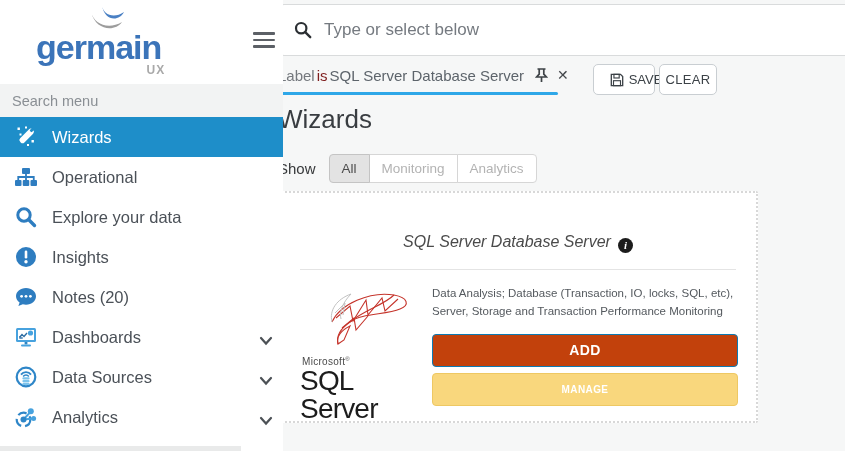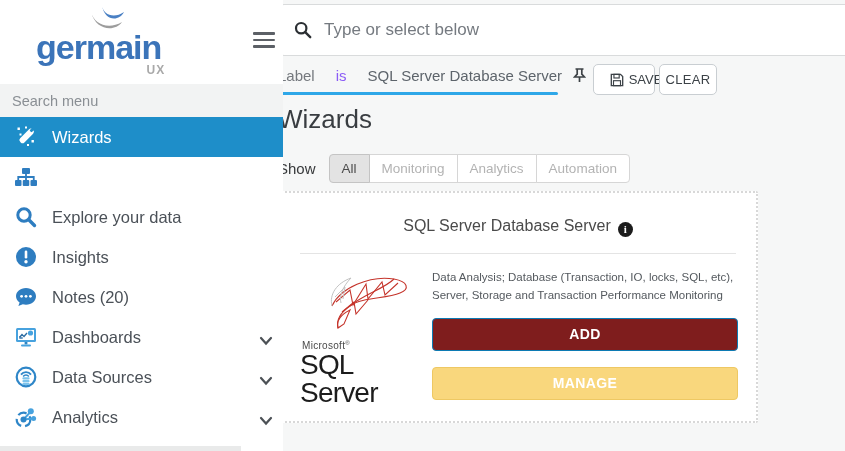--- a/index.html
+++ b/index.html
@@ -35,21 +35,21 @@
   .main { position:absolute; left:262px; top:0; right:0; height:391px; background:#f6f7f7; }
   .search-box { position:absolute; left:16px; top:4px; right:-10px; height:52px; background:#fff;
     border:1px solid #d9dbdc; border-radius:6px; display:flex; align-items:center; padding-left:15px; }
   .search-box input { border:0; outline:none; flex:1; margin-left:12px; font-size:17px; color:#444; font-family:inherit; background:transparent; }
   .search-box input::placeholder { color:#757a80; opacity:1; }
 
   .filter-row { position:absolute; left:16px; top:64px; right:0; height:34px; }
   .chip { display:inline-block; }
   .chip-line { display:flex; align-items:center; height:22px; }
   .chip-field { font-size:15px; color:#75797e; }
-  .chip-op { font-size:15px; color:#8b5cf6; margin:0 21px; }
+  .chip-op { font-size:15px; color:#7f1d1d; margin:0 2px; }
   .chip-value { font-size:15px; color:#5d646b; }
   .chip-pin { margin-left:11px; cursor:pointer; display:flex; }
   .chip-close { margin-left:9px; cursor:pointer; color:#44484c; font-size:14px; font-weight:bold; line-height:1; }
   .chip-underline { margin-top:6px; height:3px; width:280px; background:#2ea7e8; border-radius:2px; }
   .btn { background:#fff; border:1px solid #c9ced2; border-radius:5px; color:#3c4247; font-size:13px;
     display:inline-flex; align-items:center; justify-content:center; cursor:pointer; font-family:inherit; }
   .btn-save { position:absolute; left:315px; top:0; width:62px; height:31px; gap:5px;padding-left:24px; }
   .btn-clear { position:absolute; left:381px; top:0; width:58px; height:31px; letter-spacing:0.3px; }
 
   .page-title { position:absolute; left:16px; top:104px; font-size:26px; font-weight:400; color:#393d41; }
@@ -58,37 +58,37 @@
   .show-label { font-size:15px; color:#37393b; margin-right:13px; }
   .tab-group { display:flex; }
   .tab { border:1px solid #d6d6d6; background:#fff; color:#b3b3b3; font-size:13.5px; padding:6px 12px;
     margin-left:-1px; cursor:pointer; font-family:inherit; }
   .tab:first-child { border-radius:4px 0 0 4px; margin-left:0; }
   .tab:last-child { border-radius:0 4px 4px 0; }
   .tab.selected { background:#e3e3e3; color:#4c4c4c; border-color:#c4c4c4; position:relative; z-index:1; }
 
   .card { position:absolute; left:16px; top:191px; width:480px; height:232px; background:#fff;
     border:2px dotted #d8d8d8; border-radius:2px; padding:18px 18px 14px; }
-  .card-title-row { text-align:center; margin-top:6px; }
+  .card-title-row { text-align:center; margin-top:22px;font-style:italic; }
   .card-title { font-size:16px; color:#4a4a4a; }
   .info-icon { display:inline-block; vertical-align:-2px; width:15px; height:15px; background:#1c1c1c; color:#fff;
     border-radius:50%; font-size:11px; font-weight:bold; line-height:15px; text-align:center; margin-left:7px;
     font-family:"Liberation Serif","DejaVu Serif",serif; cursor:pointer; }
   .card-divider { border-top:1px solid #e4e4e4; margin:16px 2px 10px; }
   .card-body { display:flex; gap:12px; }
   .logo-col { width:122px; flex:0 0 122px; position:relative; padding-top:2px; }
   .ms-small { font-size:10px; color:#4a4a4a; letter-spacing:0.3px; margin-left:4px; }
   .ms-small sup { font-size:6px; }
   .sql-large { font-size:28px; color:#1c1c1c; letter-spacing:-0.8px; margin-left:2px; line-height:1; }
   .right-col { flex:1; min-width:0; padding-top:4px; }
   .desc { font-size:11.5px; color:#54595e; line-height:1.6; white-space:nowrap; }
-  .btn-add { display:block; width:100%; height:33px; margin-top:13px; background:#7f1d1d; border:1px solid #0c7ab3;
+  .btn-add { display:block; width:100%; height:33px; margin-top:13px; background:#c2410c; border:1px solid #0c7ab3;
     border-radius:4px; color:#fff; font-weight:bold; font-size:14px; letter-spacing:0.4px; cursor:pointer; font-family:inherit; }
-  .btn-manage { display:block; width:100%; height:33px; margin-top:16px; background:#f9d77d; border:1px solid #eec863;
-    border-radius:4px; color:#fff; font-weight:bold; font-size:14px; letter-spacing:0.4px; cursor:pointer; font-family:inherit; }
+  .btn-manage { display:block; width:100%; height:33px; margin-top:6px; background:#f9d77d; border:1px solid #eec863;
+    border-radius:4px; color:#fff; font-weight:bold; font-size:10px; letter-spacing:0.4px; cursor:pointer; font-family:inherit; }
 </style>
 </head>
 <body>
 
 <div class="app">
 
   <div class="sidebar">
     <div class="logo-row">
       <div class="brand">
         <span class="brand-swoosh">
@@ -131,20 +131,21 @@
           <svg width="24" height="24" viewBox="0 0 24 24">
             <g fill="#2e7dc0">
               <rect x="8" y="3" width="8" height="6" rx="1"></rect>
               <rect x="1" y="15" width="6.5" height="6" rx="1"></rect>
               <rect x="8.75" y="15" width="6.5" height="6" rx="1"></rect>
               <rect x="16.5" y="15" width="6.5" height="6" rx="1"></rect>
             </g>
             <path d="M12 9 v3 M4.25 15 v-3 h15.5 v3 M12 12 v3" stroke="#2e7dc0" stroke-width="1.8" fill="none"></path>
           </svg>
         </span>
+        <span class="mi-label">Operational</span>
       </div>
 
       <div class="menu-item">
         <span class="mi-icon">
           <svg width="24" height="24" viewBox="0 0 24 24">
             <circle cx="10" cy="10" r="6.2" fill="none" stroke="#2e7dc0" stroke-width="3"></circle>
             <line x1="14.8" y1="14.8" x2="20.5" y2="20.5" stroke="#2e7dc0" stroke-width="3.4" stroke-linecap="round"></line>
           </svg>
         </span>
         <span class="mi-label">Explore your data</span>
@@ -283,21 +284,20 @@
     </div>
 
     <div class="page-title">Wizards</div>
 
     <div class="show-row">
       <span class="show-label">Show</span>
       <div class="tab-group">
         <button class="tab selected">All</button>
         <button class="tab">Monitoring</button>
         <button class="tab">Analytics</button>
-        <button class="tab">Automation</button>
       </div>
     </div>
 
     <div class="card">
       <div class="card-title-row">
         <span class="card-title">SQL Server Database Server</span><span class="info-icon">i</span>
       </div>
       <div class="card-divider"></div>
       <div class="card-body">
         <div class="logo-col">

